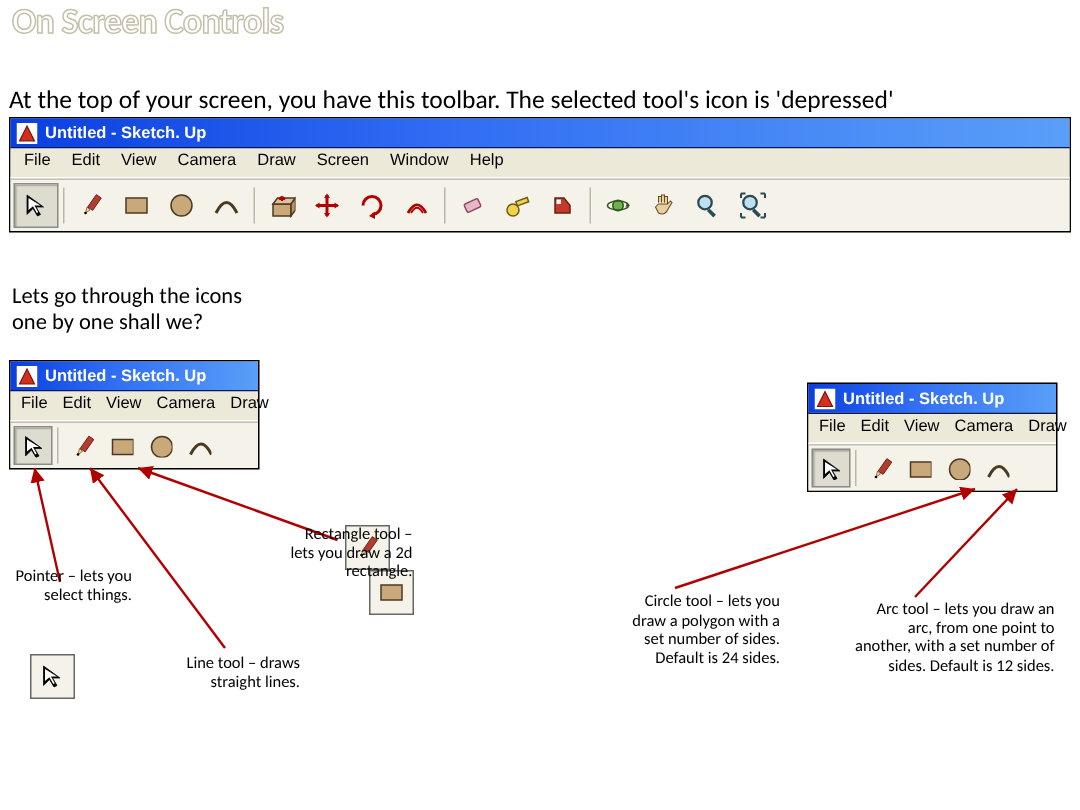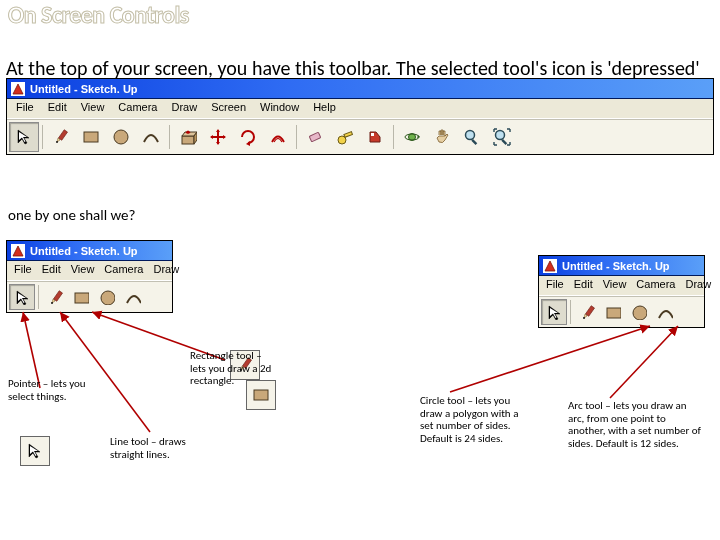--- a/index.html
+++ b/index.html
@@ -22,21 +22,21 @@
     line-height: 1.05;
     color: #fff;
     -webkit-text-stroke: 1px #c4bfa8;
     text-shadow: 0 0 0 #c4bfa8;
     letter-spacing: -0.5px;
   }
   .intro {
     position: absolute;
     left: 6px;
     top: 56px;
-    font-size: 20px;
+    font-size: 17px;
   }
   .lead {
     position: absolute;
     left: 8px;
     top: 190px;
     font-size: 15px;
     line-height: 1.15;
   }
 
   
@@ -134,20 +134,21 @@
   svg.callouts {
     position: absolute;
     left: 0; top: 0;
     width: 720px; height: 540px;
     pointer-events: none;
   }
   .note {
     position: absolute;
     font-size: 11px;
     line-height: 1.15;
+    text-align: right;
   }
   #note-pointer { left: 8px;  top: 378px; width: 80px; }
   #note-line    { left: 110px; top: 436px; width: 90px; }
   #note-rect    { left: 190px; top: 350px; width: 85px; }
   #note-circle  { left: 420px; top: 395px; width: 100px; }
   #note-arc     { left: 568px; top: 400px; width: 135px; }
 </style>
 </head>
 <body>
 
@@ -219,21 +220,21 @@
     <g id="i-zoomext">
       <use href="#i-zoom"></use>
       <path d="M1 1 L4 1 M1 1 L1 4 M17 1 L14 1 M17 1 L17 4 M1 17 L1 14 M1 17 L4 17 M17 17 L14 17 M17 17 L17 14" stroke="#2a4a57" stroke-width="1.4"></path>
     </g>
   </defs>
 </svg>
 
 <div class="slide-title">On Screen Controls</div>
 <div class="intro">At the top of your screen, you have this toolbar.  The selected tool's icon is 'depressed'</div>
 <div class="lead">
-  <br>
+  <span>Lets go through the icons</span><br>
   <span>one by one shall we?</span>
 </div>
 
 <div id="big-window" class="sk-window">
   <div class="titlebar">
     <span class="app-icon">
         <svg width="14" height="14">
           <use href="#i-app"></use>
         </svg>
       </span>

